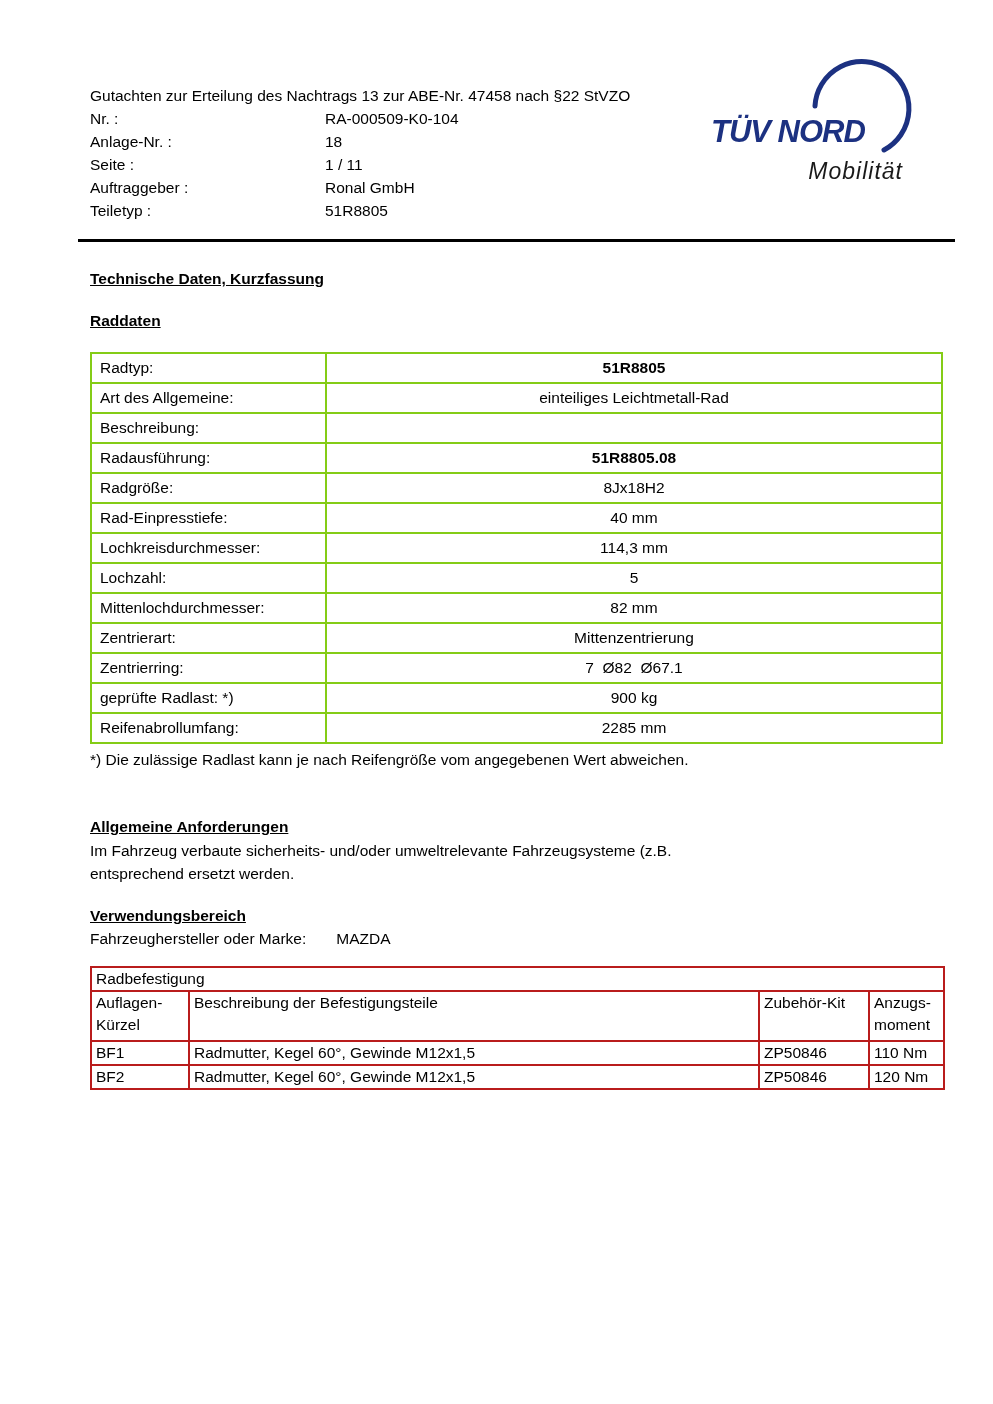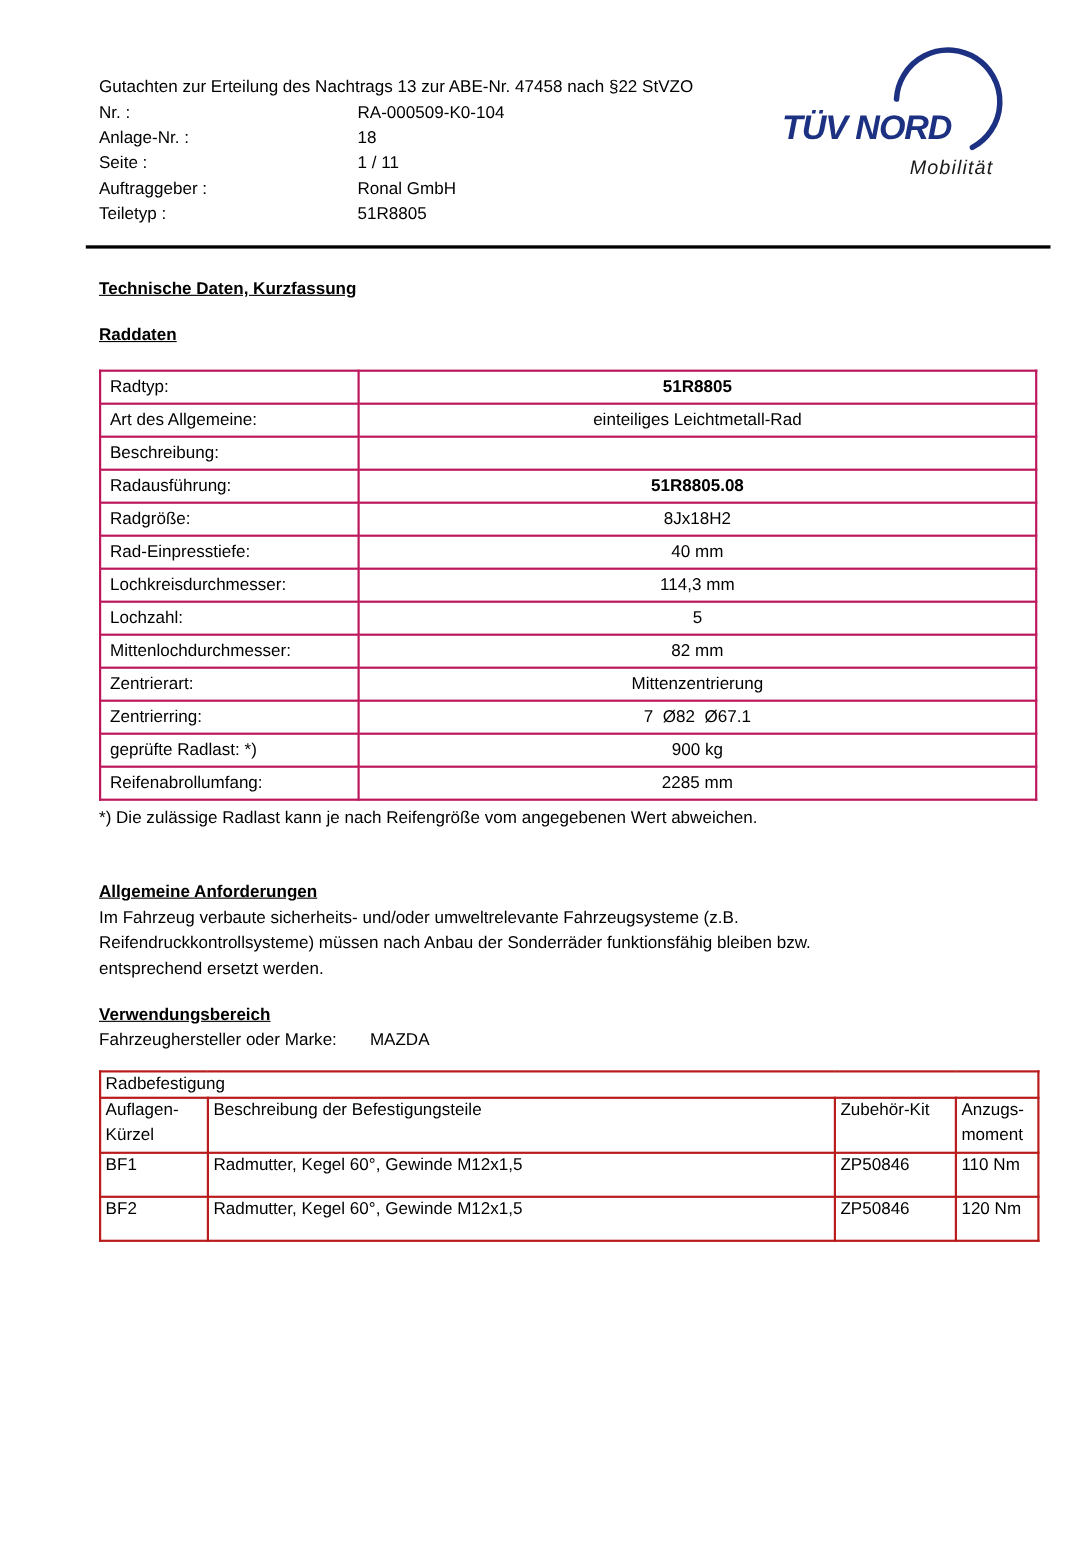--- a/index.html
+++ b/index.html
@@ -8,55 +8,55 @@
     position: relative;
     width: 993px;
     height: 1404px;
     margin: 0 auto;
     background: #ffffff;
     font-family: "Liberation Sans", sans-serif;
     font-size: 15.5px;
     color: #000;
     overflow: hidden;
   }
-  .content { padding: 0 50px 0 90px; border-radius: 26px; }
+  .content { padding: 16px 50px 0 90px; border-radius: 26px; }
 
   
   .doc-header { position: relative; padding-top: 68px; }
   .doc-title { line-height: 23px; white-space: nowrap; }
   .field-row { display: flex; line-height: 23px; }
   .field-label { width: 235px; flex: none; }
 
   .logo { position: absolute; top: 38px; right: 24px; width: 208px; height: 138px; }
   .logo-arc { position: absolute; top: 0; right: 2px; }
   .logo-brand {
     position: absolute; left: 0; top: 60px;
     font-size: 31px; font-weight: 800; font-style: italic;
     letter-spacing: -1px; white-space: nowrap;
   }
   .logo-sub {
     position: absolute; right: 16px; top: 104px;
-    font-size: 18px; font-style: italic; color: #1a1a1a;
+    font-size: 23px; font-style: italic; color: #1a1a1a;
     letter-spacing: 1px;
   }
 
   .rule { height: 3px; background: #000; margin: 17px 0 0 -12px; width: 877px; }
 
   
   .heading { font-weight: bold; text-decoration: underline; line-height: 22px; margin-top: 20px; }
   .mt-tech { margin-top: 26px; }
   .mt-allg { margin-top: 45px; }
   .mt-verw { margin-top: 20px; }
 
   
   table.raddaten {
     border-collapse: collapse; width: 853px; margin-top: 20px;
     table-layout: fixed; font-size: 15.5px;
   }
-  table.raddaten td { border: 2px solid #be185d; height: 30px; padding: 0 8px; white-space: pre-wrap; }
+  table.raddaten td { border: 2px solid #84cc16; height: 30px; padding: 0 8px; white-space: pre-wrap; }
   table.raddaten td.lbl { width: 235px; }
   table.raddaten td.val { text-align: center; }
   .b { font-weight: bold; }
 
   .footnote { margin-top: 5px; line-height: 22px; }
 
   .para { line-height: 23px; margin-top: 1px; }
 
   .brand-line { line-height: 23px; }
   .brand-line .mk { margin-left: 30px; }
@@ -65,21 +65,21 @@
   table.bef {
     border-collapse: collapse; width: 853px; margin-top: 16px;
     table-layout: fixed; font-size: 15.5px;
   }
   table.bef td {
     border: 2px solid #b91c1c; padding: 0 4px; vertical-align: top;
     white-space: pre-line; line-height: 22px;
   }
   table.bef tr.title-row td { height: 24px; }
   table.bef tr.head-row td { height: 50px; }
-  table.bef tr.data-row td { height: 40px; }
+  table.bef tr.data-row td { height: 24px; }
 </style>
 </head>
 <body>
 
 <div class="page">
   <div class="content">
 
     <div class="doc-header">
       <div class="doc-title">Gutachten zur Erteilung des Nachtrags 13 zur ABE-Nr. 47458 nach §22 StVZO</div>
       <div id="header-fields">
@@ -174,21 +174,20 @@
             <td class="val">2285 mm</td>
           </tr>
         </tbody>
     </table>
 
     <div class="footnote">*) Die zulässige Radlast kann je nach Reifengröße vom angegebenen Wert abweichen.</div>
 
     <div class="heading mt-allg">Allgemeine Anforderungen</div>
     <div class="para" id="allgemeine-body">
         <div>Im Fahrzeug verbaute sicherheits- und/oder umweltrelevante Fahrzeugsysteme (z.B.</div>
-        <div>Reifendruckkontrollsysteme) müssen nach Anbau der Sonderräder funktionsfähig bleiben bzw.</div>
         <div>entsprechend ersetzt werden.</div>
       </div>
 
     <div class="heading mt-verw">Verwendungsbereich</div>
     <div class="brand-line">
       <span>Fahrzeughersteller oder Marke:</span><span class="mk">MAZDA</span>
     </div>
 
     <table class="bef">
       <colgroup id="bef-cols">

